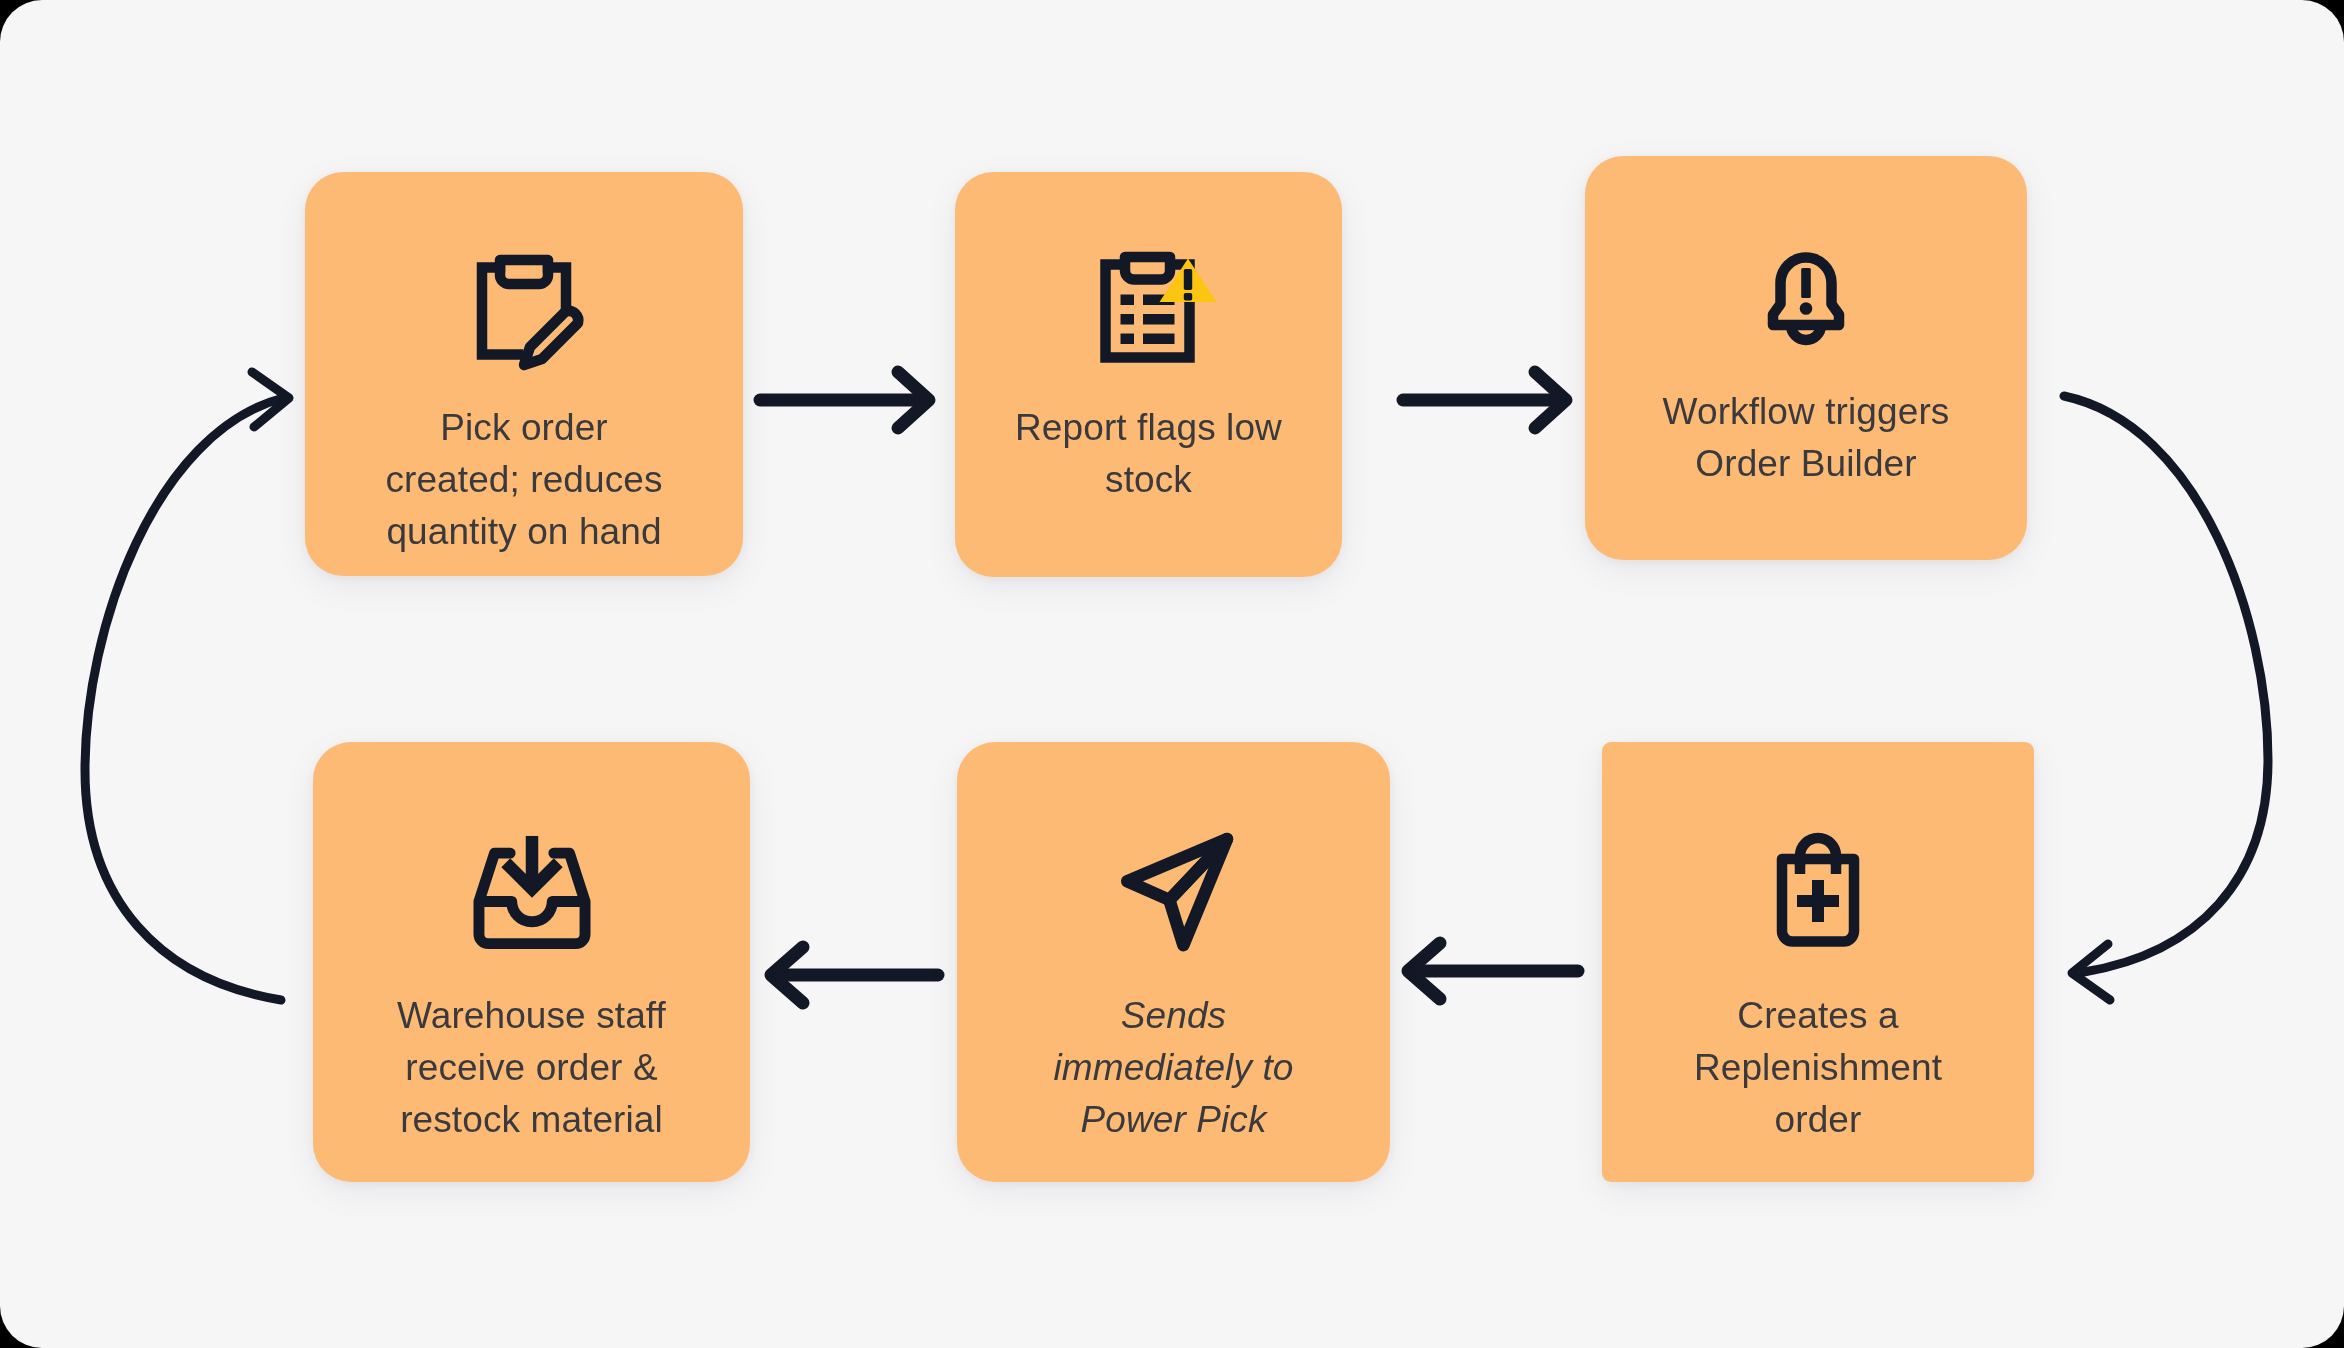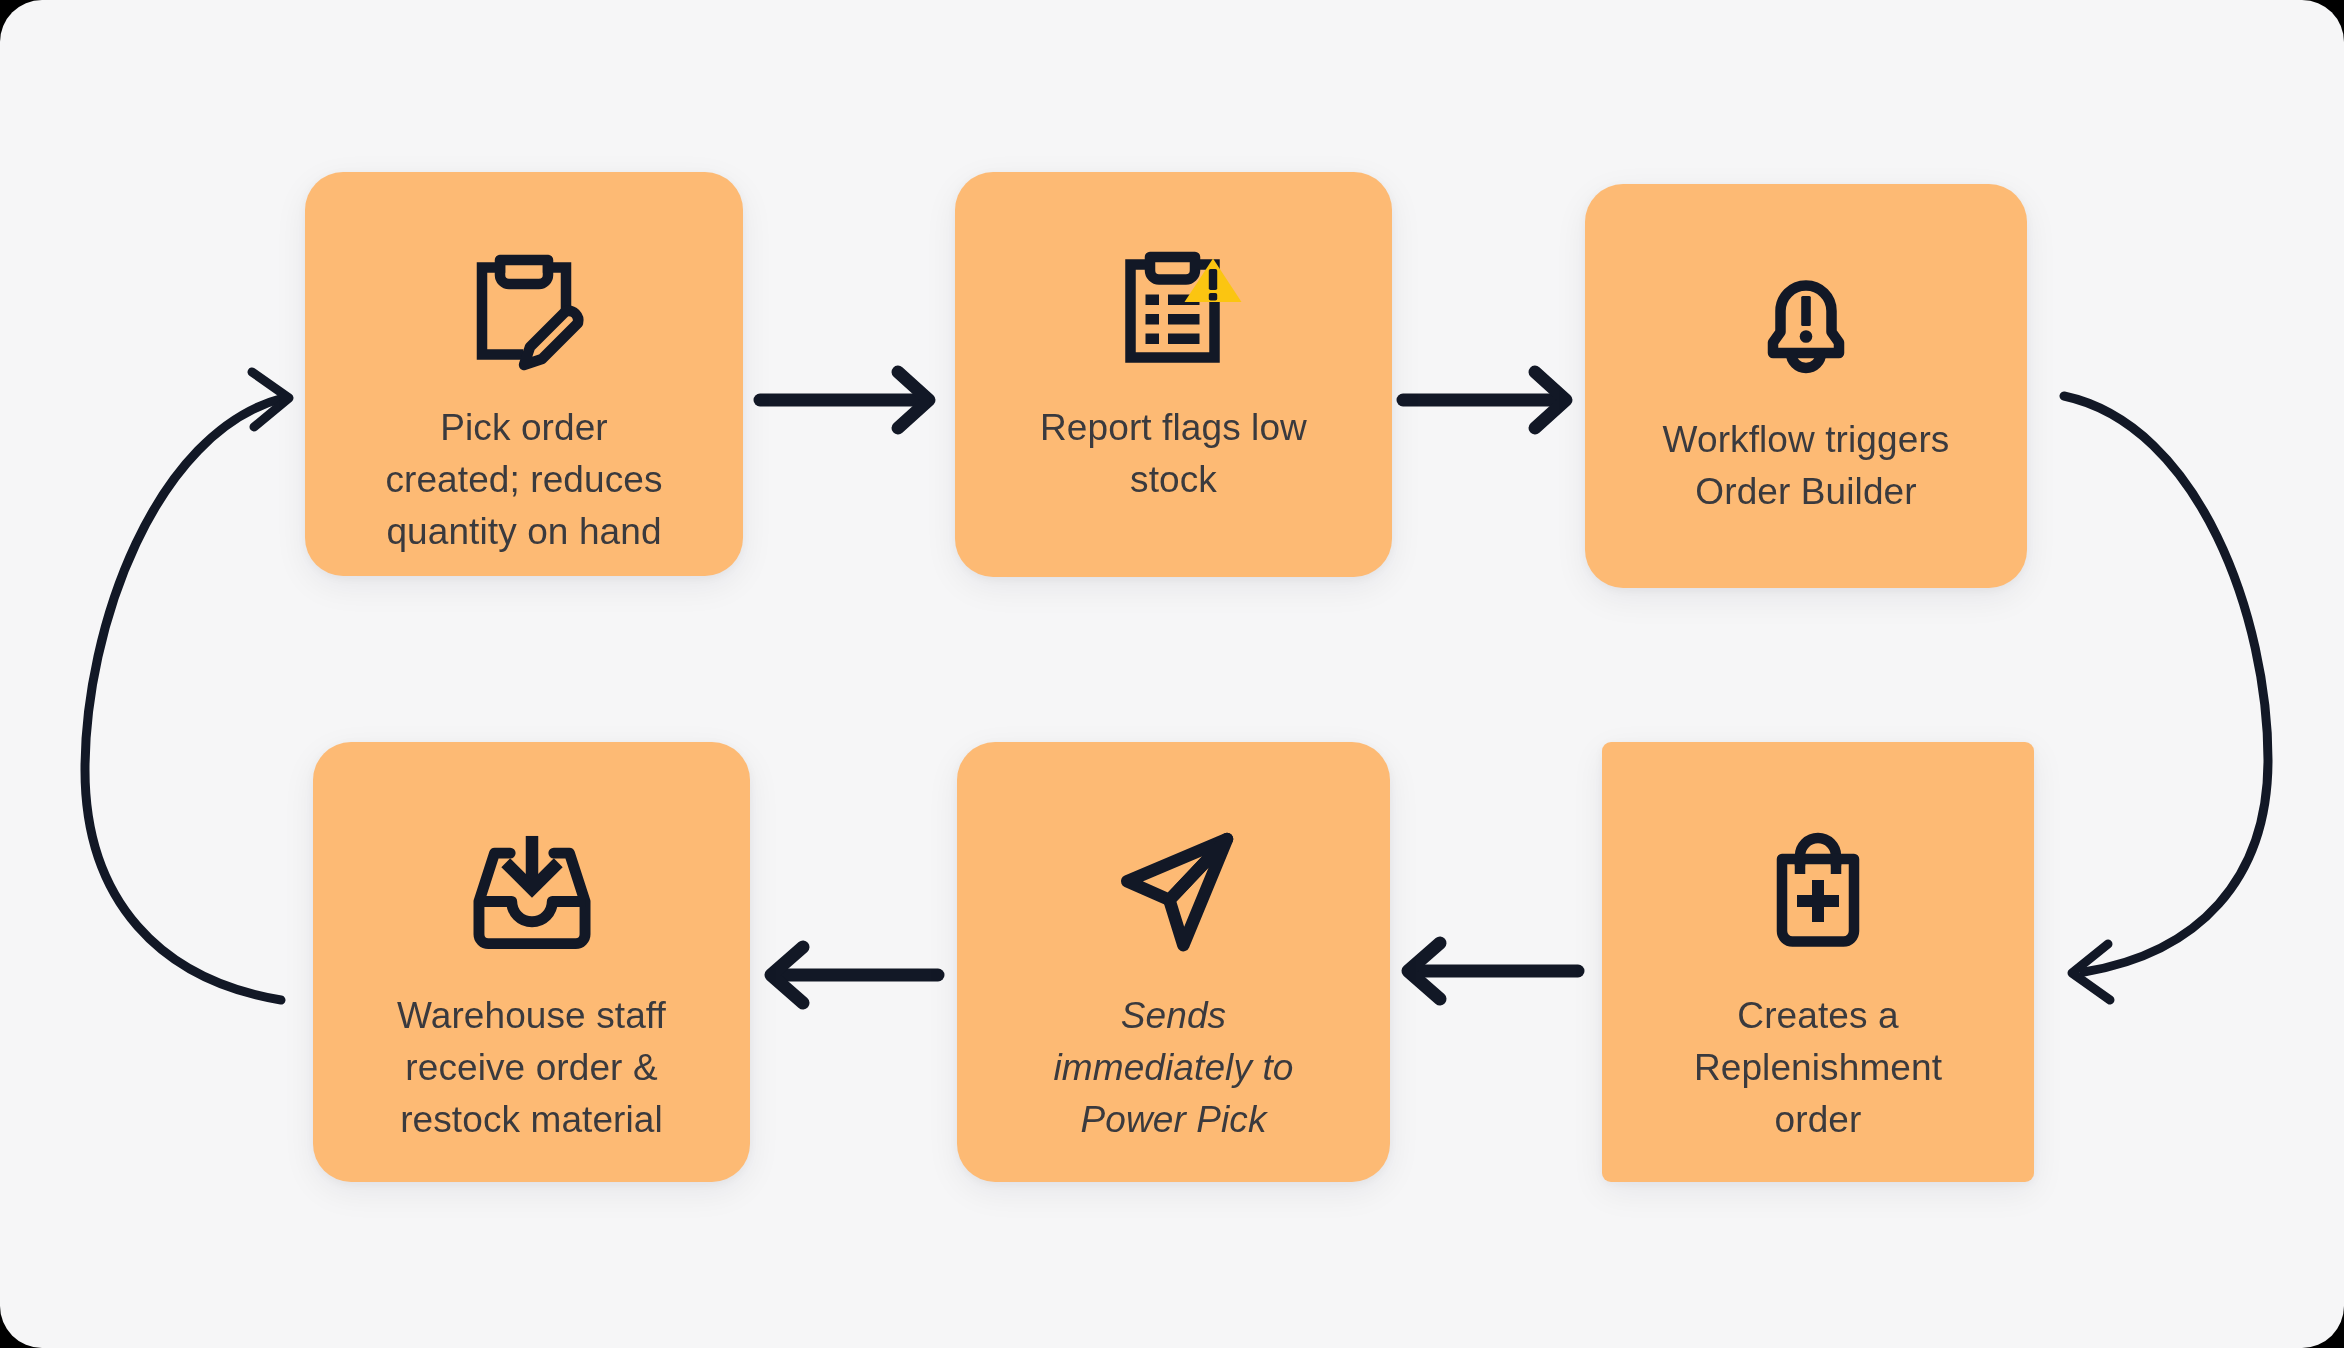--- a/index.html
+++ b/index.html
@@ -59,22 +59,22 @@
     line-height: 52px;
     font-weight: 300;
     text-align: center;
     letter-spacing: 0.1px;
     width: 100%;
     white-space: pre-line;
   }
 
   
   #card-1 { left: 305px;  top: 172px; width: 438px; height: 404px; padding-top: 52px; }
-  #card-2 { left: 955px;  top: 172px; width: 437px; height: 405px; padding-top: 52px; }
-  #card-3 { left: 1585px; top: 184px; width: 442px; height: 404px; padding-top: 52px; }
+  #card-2 { left: 955px;  top: 172px; width: 387px; height: 405px; padding-top: 52px; }
+  #card-3 { left: 1585px; top: 156px; width: 442px; height: 404px; padding-top: 52px; }
 
   
   #card-4 { left: 313px;  top: 742px; width: 437px; height: 440px; padding-top: 58px; }
   #card-5 { left: 957px;  top: 742px; width: 433px; height: 440px; padding-top: 58px; font-style: italic; }
   #card-6 { left: 1602px; top: 742px; width: 432px; height: 440px; padding-top: 58px; border-radius: 9px; }
 
   #card-1 .card-icon { height: 168px; }
   #card-2 .card-icon { height: 168px; }
   #card-3 .card-icon { height: 168px; }
   #card-4 .card-icon { height: 178px; }

